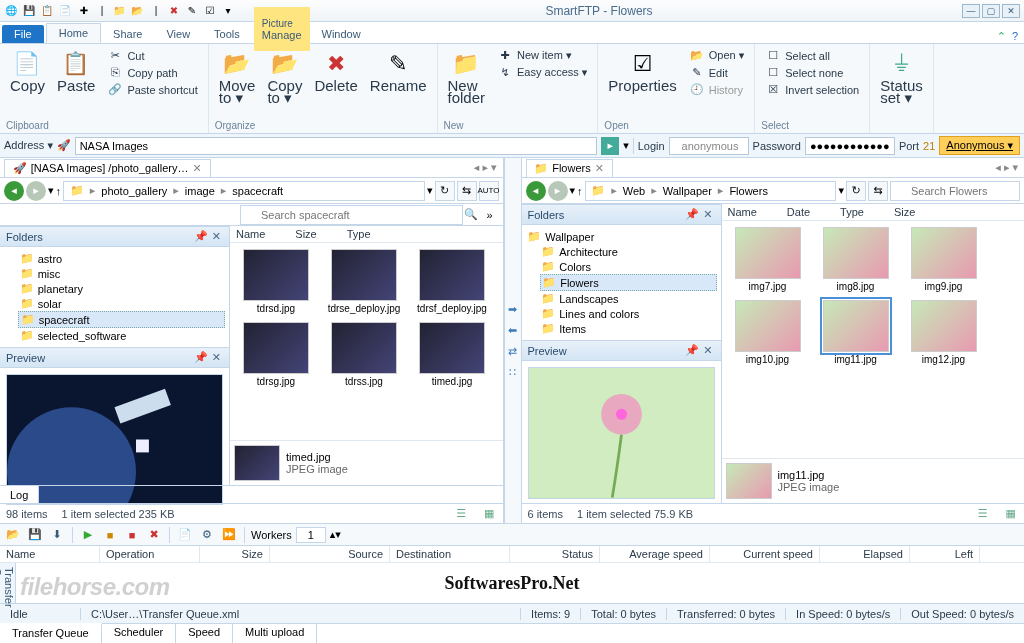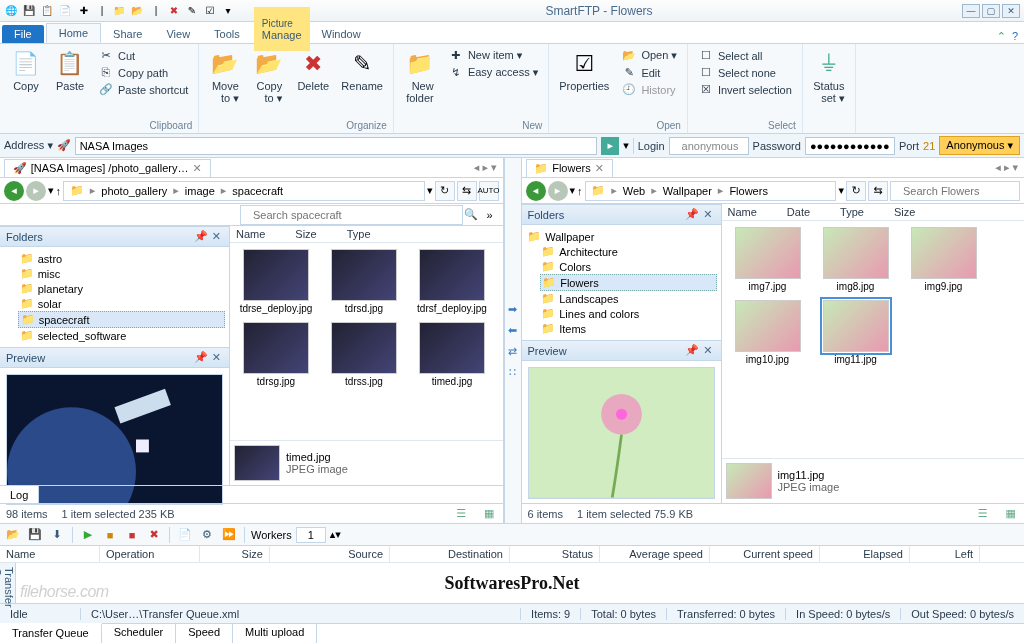--- a/index.html
+++ b/index.html
@@ -20,34 +20,34 @@
 .tab.active { border: 1px solid #c5d6e8; border-bottom: 1px solid #f5f9fc; background: #f5f9fc; }
 .tab.context { background: #ffe580; padding: 2px 8px; margin-left: 2px; position: relative; }
 .tab.context.header { position: absolute; top: 0; font-size: 10px; padding: 11px 8px; }
 .tabsrow .spacer { flex: 1; }
 .tabsrow .help { display: flex; gap: 6px; padding-right: 6px; color: #3a6; }
 
 
 .ribbon { height: 90px; background: #f5f9fc; border-bottom: 1px solid #c5d6e8; display: flex; }
 .rgroup { border-right: 1px solid #dbe7f1; padding: 2px 6px 0; display: flex; flex-direction: column; }
 .rgroup .items { flex: 1; display: flex; align-items: flex-start; gap: 4px; }
-.rgroup .gname { text-align: right; color: #6b8299; font-size: 10px; padding: 1px 0 2px; }
+.rgroup .gname { text-align: left; color: #6b8299; font-size: 10px; padding: 1px 0 2px; }
 .bigbtn { display: flex; flex-direction: column; align-items: center; padding: 2px 4px; min-width: 40px; cursor: pointer; }
 .bigbtn .ic { width: 32px; height: 32px; display: flex; align-items: center; justify-content: center; font-size: 22px; }
-.bigbtn .lbl { text-align: right; font-size: 11px; color: #2a3a4a; line-height: 12px; white-space: pre; }
+.bigbtn .lbl { text-align: left; font-size: 15px; color: #2a3a4a; line-height: 12px; white-space: pre; }
 .smallcol { display: flex; flex-direction: column; gap: 2px; padding-top: 2px; }
 .smallbtn { display: flex; align-items: center; gap: 4px; padding: 1px 4px; cursor: pointer; color: #2a3a4a; }
 .smallbtn .ic { width: 16px; text-align: center; }
 
 
 .addrbar { height: 24px; display: flex; align-items: center; background: #eef5fb; border-bottom: 1px solid #c5d6e8; padding: 0 4px; gap: 4px; }
 .addrbar .lbl { color: #2a3a4a; }
 .addrbar input { height: 18px; border: 1px solid #b5c9db; padding: 0 4px; background: #fff; }
 .addrbar .go { width: 18px; height: 18px; background: #4a9; color: #fff; display: inline-flex; align-items: center; justify-content: center; }
-.addrbar .anon { background: #ffcf5a; border: 1px solid #e0a020; padding: 2px 6px; }
+.addrbar .anon { background: #ffcf5a; border: 1px solid #e0a020; padding: 2px 6px; text-decoration: underline; }
 .addrbar .portval { color: #c08000; }
 
 
 .mainarea { flex: 1; display: flex; min-height: 0; }
 .pane { flex: 1; display: flex; flex-direction: column; border-right: 1px solid #c5d6e8; min-width: 0; }
 .pane:last-child { border-right: none; }
 
 .panetabs { height: 20px; display: flex; align-items: center; background: #fff; border-bottom: 1px solid #c5d6e8; padding-left: 4px; }
 .panetab { padding: 2px 8px; border: 1px solid #c5d6e8; border-bottom: none; background: #fff; display: flex; align-items: center; gap: 4px; }
 .panetab .close { color: #888; cursor: pointer; }
@@ -55,21 +55,21 @@
 .panetabs .navarrows { color: #888; padding: 0 6px; }
 
 .navbar { height: 26px; display: flex; align-items: center; background: #fff; border-bottom: 1px solid #c5d6e8; padding: 0 4px; gap: 2px; }
 .navbar .navbtn { width: 20px; height: 20px; border-radius: 10px; display: inline-flex; align-items: center; justify-content: center; color: #fff; background: #8aa; }
 .navbar .navbtn.back { background: #3a9a3a; }
 .navbar .navbtn.fwd { background: #b8c8b8; }
 .navbar .crumbs { flex: 1; display: flex; align-items: center; border: 1px solid #c5d6e8; height: 20px; padding: 0 2px; gap: 2px; overflow: hidden; }
 .navbar .crumbs span { padding: 0 4px; white-space: nowrap; }
 .navbar .crumbs .sep { color: #888; padding: 0; }
 .navbar .tbtn { width: 20px; height: 20px; border: 1px solid #c5d6e8; display: inline-flex; align-items: center; justify-content: center; background: #f5f9fc; }
-.navbar input.search { height: 20px; border: 1px solid #c5d6e8; padding: 0 12px; width: 130px; color: #888; }
+.navbar input.search { height: 20px; border: 1px solid #c5d6e8; padding: 0 20px; width: 130px; color: #888; }
 
 .panecontent { flex: 1; display: flex; min-height: 0; }
 .sidecol { width: 230px; display: flex; flex-direction: column; border-right: 1px solid #c5d6e8; }
 .panel { display: flex; flex-direction: column; }
 .panelhdr { background: linear-gradient(#e8f1fa,#d4e5f4); border-top: 1px solid #c5d6e8; border-bottom: 1px solid #c5d6e8; padding: 3px 6px; color: #2a4a6a; display: flex; align-items: center; }
 .panelhdr .grow { flex: 1; }
 .panelhdr .pbtn { color: #4a6b8a; padding: 0 2px; cursor: pointer; }
 .tree { padding: 4px 4px 4px 18px; overflow: auto; flex: 1; }
 .tree .item { display: flex; align-items: center; gap: 4px; padding: 1px 2px; cursor: pointer; }
 .tree .item .fic { color: #f0c040; }
@@ -116,21 +116,21 @@
 
 .statusbar { height: 20px; background: #eef5fb; border-top: 1px solid #c5d6e8; display: flex; align-items: center; }
 .statusbar .cell { padding: 0 10px; border-left: 1px solid #c5d6e8; color: #2a3a4a; }
 .statusbar .cell:first-child { border-left: none; }
 .statusbar .grow { flex: 1; }
 
 .bottomtabs { height: 20px; display: flex; border-top: 1px solid #c5d6e8; background: #fff; }
 .bottomtabs span { padding: 2px 12px; border-right: 1px solid #c5d6e8; cursor: pointer; }
 .bottomtabs span.active { background: #fff; border-top: 2px solid #fff; margin-top: -1px; }
 
-.fhwm { position: absolute; left: 20px; bottom: 42px; font-size: 16px; color: rgba(120,120,120,0.35); font-weight: normal; font-style: italic; letter-spacing: -0.5px; pointer-events: none;}
+.fhwm { position: absolute; left: 20px; bottom: 42px; font-size: 24px; color: rgba(120,120,120,0.35); font-weight: bold; font-style: italic; letter-spacing: -0.5px; pointer-events: none;}
 </style>
 </head>
 <body>
 
 <div class="titlebar">
   <div class="qat">
     <span>🌐</span>
     <span>💾</span>
     <span>📋</span>
     <span>📄</span>
@@ -402,25 +402,25 @@
       </div>
       <div class="filesarea">
         <div class="colhdr">
           <span>Name</span>
           <span>Size</span>
           <span>Type</span>
         </div>
         <div class="thumbs" id="left-thumbs">
             <div class="thumb">
               <div class="pic"></div>
+              <div class="cap">tdrsd.jpg</div>
+            </div>
+            <div class="thumb">
+              <div class="pic"></div>
               <div class="cap">tdrse_deploy.jpg</div>
-            </div>
-            <div class="thumb">
-              <div class="pic"></div>
-              <div class="cap">tdrsd.jpg</div>
             </div>
             <div class="thumb">
               <div class="pic"></div>
               <div class="cap">tdrsf_deploy.jpg</div>
             </div>
             <div class="thumb">
               <div class="pic"></div>
               <div class="cap">tdrsg.jpg</div>
             </div>
             <div class="thumb">
@@ -566,20 +566,24 @@
               <div class="pic"></div>
               <div class="cap">img9.jpg</div>
             </div>
             <div class="thumb flower">
               <div class="pic"></div>
               <div class="cap">img10.jpg</div>
             </div>
             <div class="thumb flower sel">
               <div class="pic"></div>
               <div class="cap">img11.jpg</div>
+            </div>
+            <div class="thumb flower">
+              <div class="pic"></div>
+              <div class="cap">img12.jpg</div>
             </div>
           </div>
         <div class="fileinfo flower">
           <div class="minipic"></div>
           <div>
             <div style="font-weight:500">img11.jpg</div>
             <div style="color:#666">JPEG image</div>
           </div>
         </div>
       </div>
@@ -612,21 +616,21 @@
     <span class="sep"></span>
     <span>Workers</span>
     <input value="1" style="">
     <span>▴▾</span>
   </div>
   <div class="tqhdr" id="tq-cols">
       <span style="width: 100px;">Name</span>
       <span style="width: 100px;">Operation</span>
       <span style="width: 70px; text-align: right;">Size</span>
       <span style="width: 120px; text-align: right;">Source</span>
-      <span style="width: 120px; text-align: right;">Destination</span>
+      <span style="width: 120px; text-align: left;">Destination</span>
       <span style="width: 90px; text-align: right;">Status</span>
       <span style="width: 110px; text-align: right;">Average speed</span>
       <span style="width: 110px; text-align: right;">Current speed</span>
       <span style="width: 90px; text-align: right;">Elapsed</span>
       <span style="width: 70px; text-align: right;">Left</span>
     </div>
   <div class="tqbody">
     <div class="tqside">Transfer Queue</div>
     <div class="watermark">SoftwaresPro.Net</div>
   </div>

